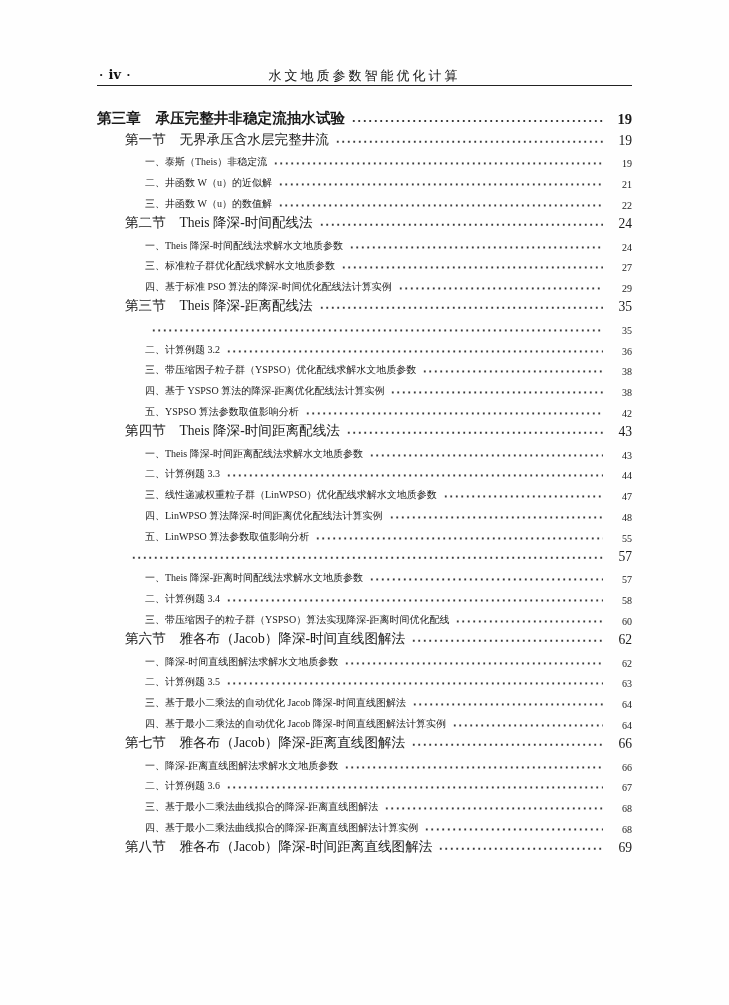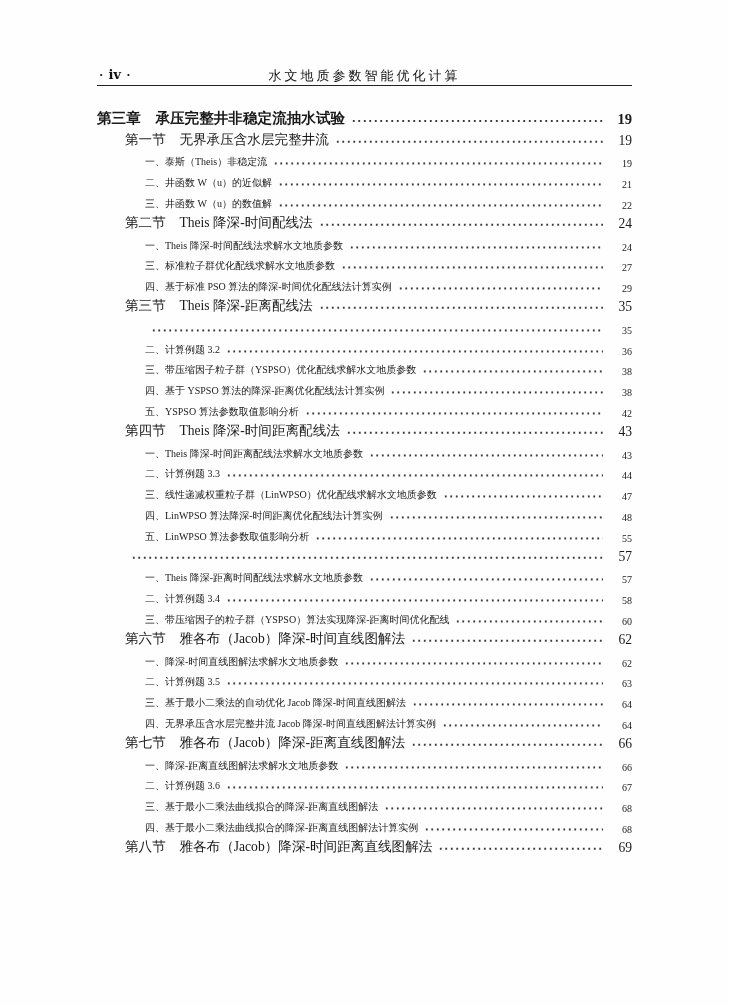--- a/index.html
+++ b/index.html
@@ -248,21 +248,21 @@
       <span class="toc-page">63</span>
     </div>
 
     <div class="toc-row level-item">
       <span class="toc-label">三、基于最小二乘法的自动优化 Jacob 降深-时间直线图解法</span>
       <span class="leader"></span>
       <span class="toc-page">64</span>
     </div>
 
     <div class="toc-row level-item">
-      <span class="toc-label">四、无界承压含水层完整井流 Jacob 降深-时间直线图解法计算实例</span>
+      <span class="toc-label">四、基于最小二乘法的自动优化 Jacob 降深-时间直线图解法计算实例</span>
       <span class="leader"></span>
       <span class="toc-page">64</span>
     </div>
 
     <div class="toc-row level-section">
       <span class="toc-label">第七节　雅各布（Jacob）降深-距离直线图解法</span>
       <span class="leader"></span>
       <span class="toc-page">66</span>
     </div>
 

